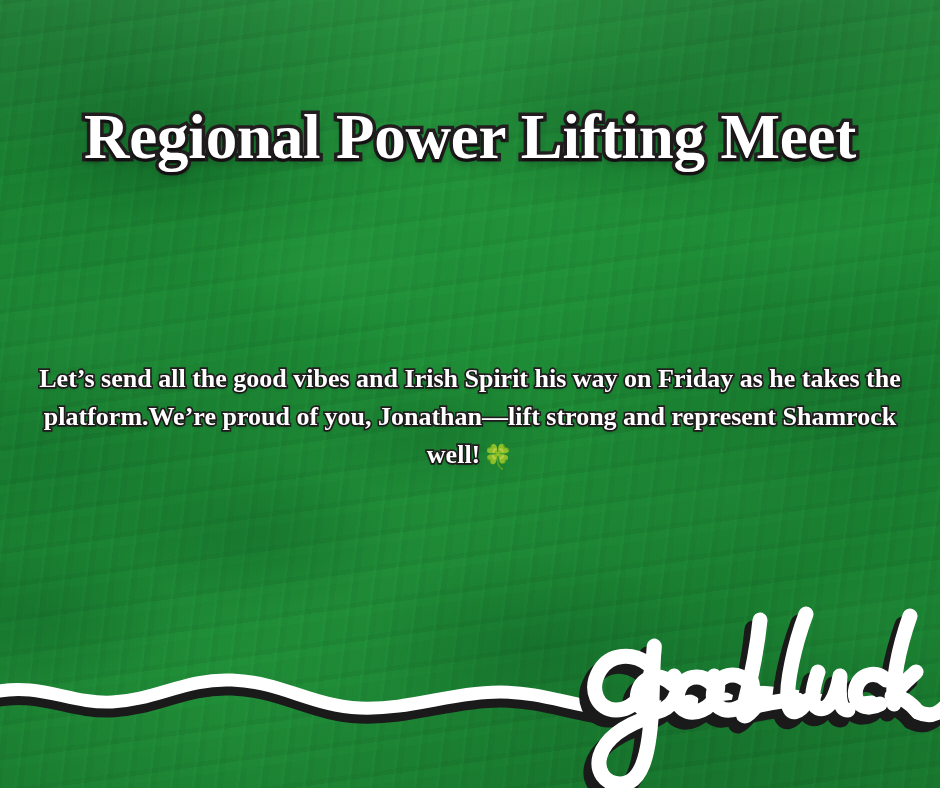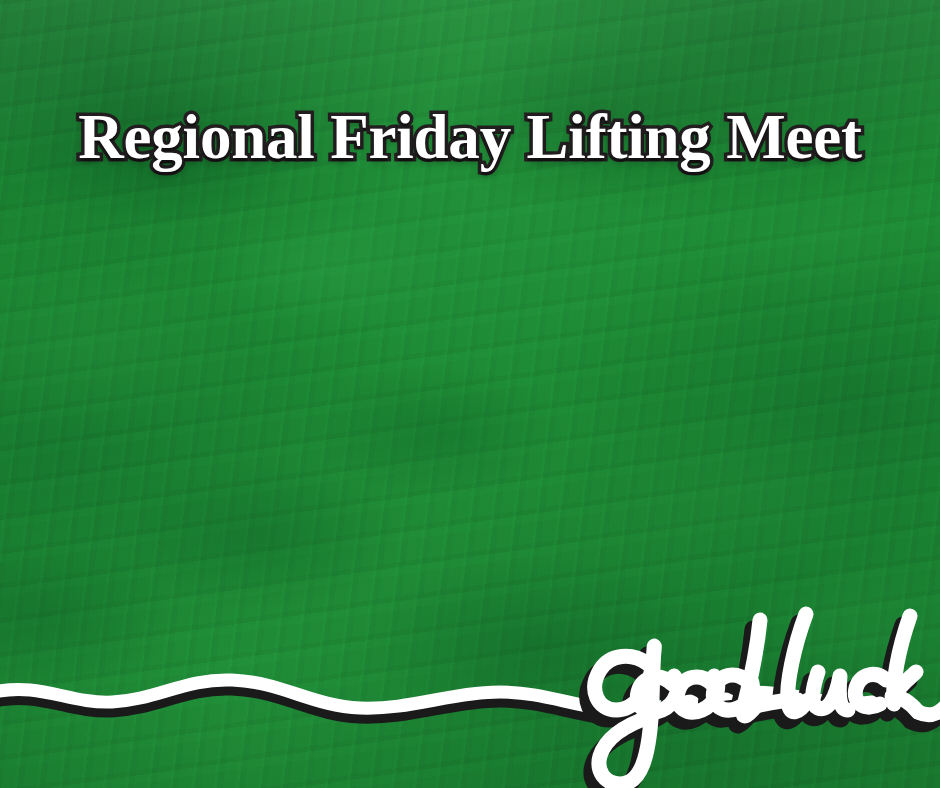--- a/index.html
+++ b/index.html
@@ -154,23 +154,28 @@
 
 <div id="poster">
 
   <div class="tex tex-a"></div>
   <div class="tex tex-b"></div>
   <div class="tex tex-c"></div>
   <div class="tex tex-v"></div>
 
   <div class="content">
 
-    <div class="title">Regional Friday Lifting Meet</div>
-
-
+    <div class="title">Regional Power Lifting Meet</div>
+
+
+    <div class="body-block para-2">
+      <p>
+        <span>Let’s send all the good vibes and Irish Spirit his way on Friday as he takes the platform.We’re proud of you, Jonathan—lift strong and represent Shamrock well!</span><span class="emoji">🍀</span>
+      </p>
+    </div>
 
   </div>
 
   <div class="signature-layer">
     <svg width="940" height="788" viewBox="0 0 940 788" aria-hidden="true">
 
       <path d="M -6,700 C 40,690 70,712 112,710 C 156,708 186,686 232,688
                C 282,690 312,714 360,716 C 410,718 452,700 500,700
                C 548,700 580,718 626,718 C 672,718 706,700 752,700
                C 796,700 830,716 872,710" fill="none" stroke="#1a1a1a" stroke-width="15" stroke-linecap="round" stroke-linejoin="round"></path>

